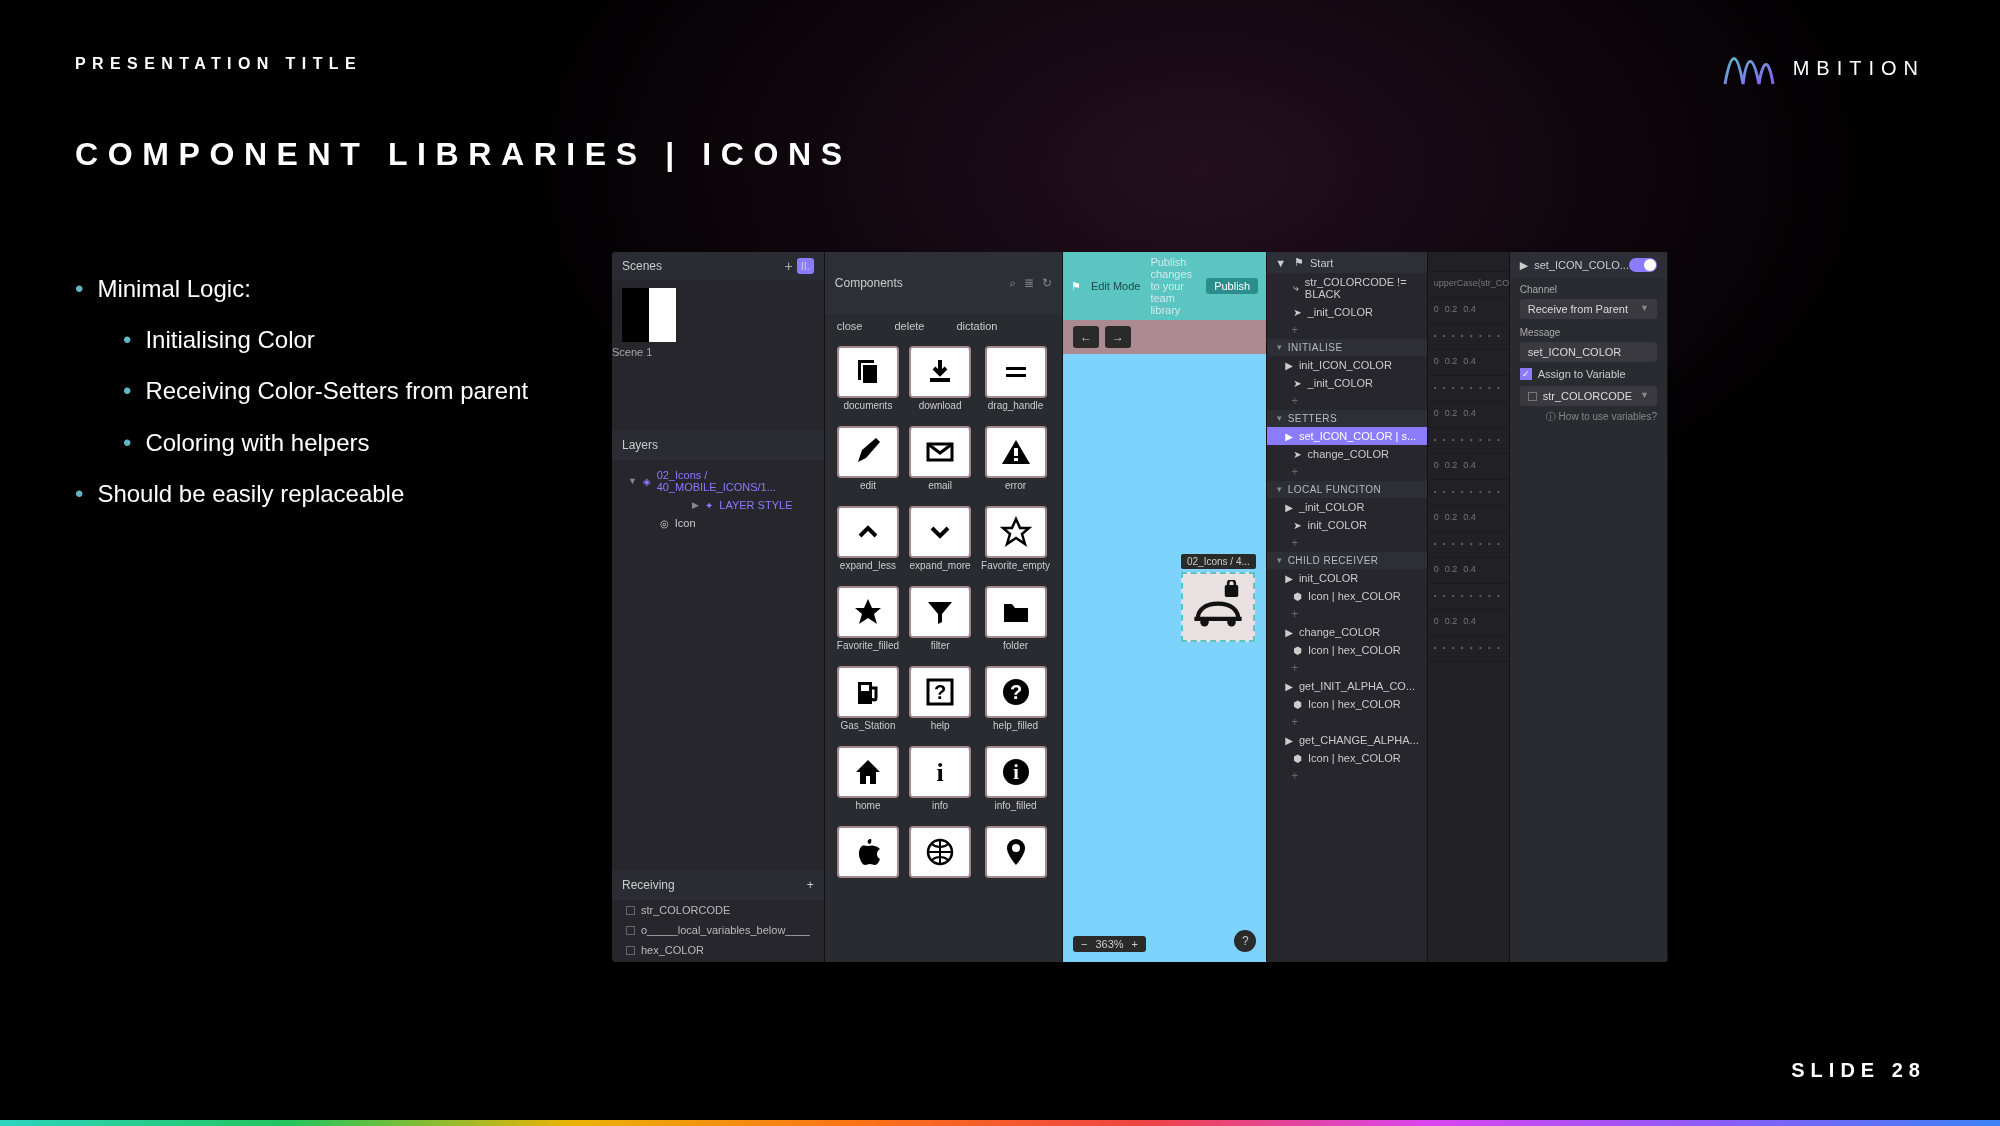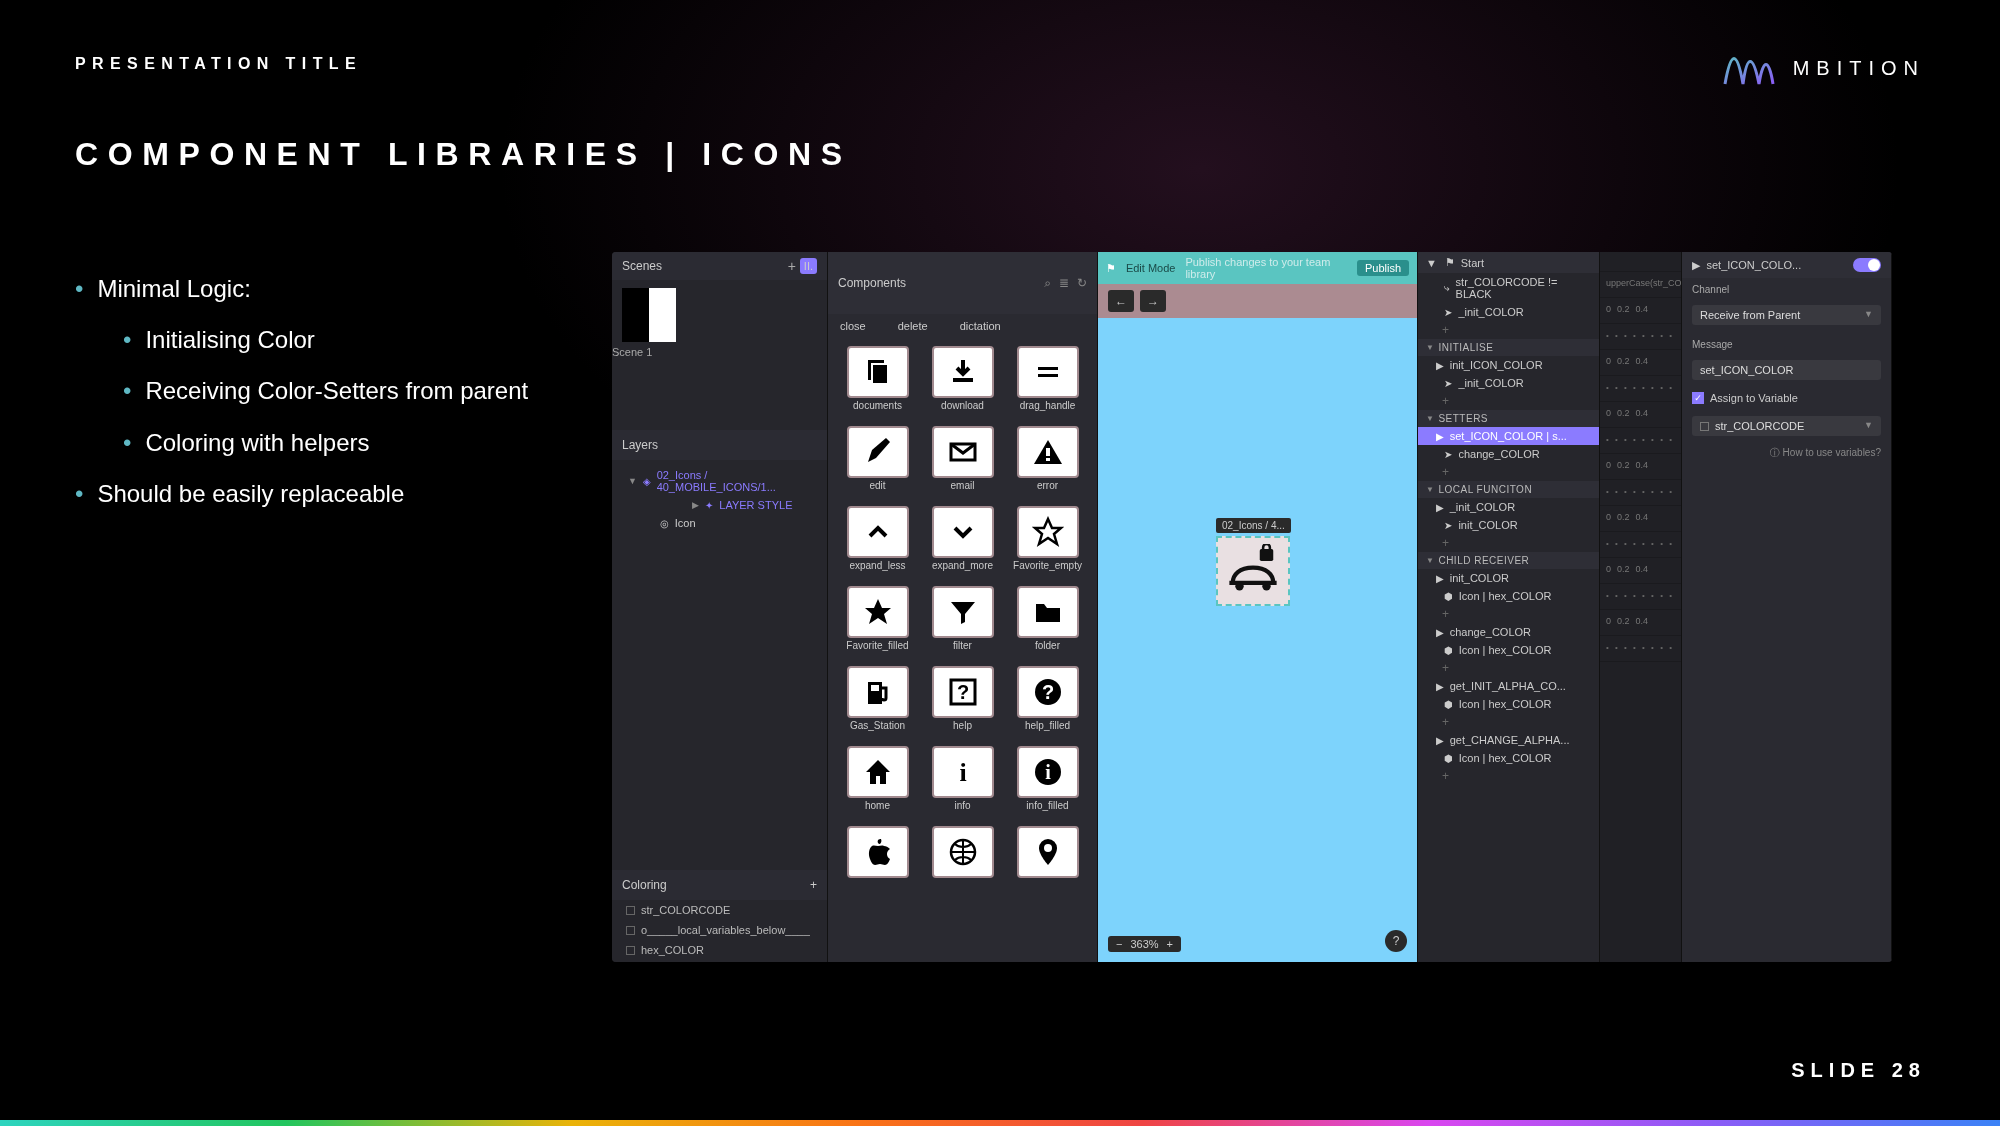--- a/index.html
+++ b/index.html
@@ -28,21 +28,21 @@
   .lvl2 > li::before { content: "•"; color: #5fb8c4; margin-right: 14px; font-size: 24px; }
   .lvl1 > li, .lvl2 > li { margin-bottom: 14px; text-indent: -28px; padding-left: 28px; }
 
   .slide-num { position: absolute; right: 74px; bottom: 44px; letter-spacing: 0.3em; font-size: 20px; font-weight: 700; margin-top: 24px; }
 
   
   .rainbow { position: absolute; left: 0; right: 0; bottom: 0; height: 6px;
     background: linear-gradient(90deg,#2dd4bf,#22c55e,#eab308,#f97316,#ef4444,#d946ef,#8b5cf6,#3b82f6); }
 
   
-  .shot { position: absolute; left: 612px; top: 252px; width: 1280px; height: 710px;
+  .shot { position: absolute; left: 612px; top: 252px; width: 1056px; height: 710px;
     background: #1f1f24; border-radius: 4px; display: flex; font-size: 12px; color: #ccc; overflow: hidden; }
   .shot .panel { border-right: 1px solid #111; display: flex; flex-direction: column; }
 
   
   .p-scenes { width: 216px; background: #26262c; }
   .p-scenes .hdr { display: flex; justify-content: space-between; align-items: center; padding: 6px 10px; background: #2b2b33; }
   .p-scenes .hdr .btns { display: flex; gap: 4px; align-items: center; }
   .p-scenes .hdr .plus { color: #aaa; font-size: 14px; cursor: pointer; }
   .p-scenes .hdr .badge { background: #8b7bff; padding: 2px 4px; border-radius: 3px; font-size: 11px; }
   .p-scenes .scene-thumb { width: 54px; height: 54px; background: linear-gradient(90deg,#000 0 50%,#fff 50%); margin: 8px 10px 4px; }
@@ -103,21 +103,21 @@
   .p-marks .mrow { height: 26px; padding: 6px 6px 0; border-bottom: 1px solid #1a1a1e; white-space: nowrap; overflow: hidden; }
   .p-marks .dots { color: #666; letter-spacing: 2px; font-size: 8px; }
   .p-marks .nums { display: flex; gap: 6px; }
 
   
   .p-insp { flex: 1; background: #2a2a31; font-size: 11px; }
   .p-insp .hdr { display: flex; justify-content: space-between; align-items: center; padding: 6px 10px; background: #2e2e36; }
   .p-insp .hdr .toggle { width: 28px; height: 14px; background: #8b7bff; border-radius: 8px; position: relative; }
   .p-insp .hdr .toggle::after { content: ""; position: absolute; right: 1px; top: 1px; width: 12px; height: 12px; background: #fff; border-radius: 50%; }
   .p-insp .lbl { padding: 6px 10px 2px; color: #aaa; font-size: 10px; }
-  .p-insp .field { margin: 8px 10px; background: #39393f; padding: 4px 8px; border-radius: 3px; display: flex; justify-content: space-between; align-items: flex-start; color: #ddd; }
+  .p-insp .field { margin: 2px 10px; background: #39393f; padding: 4px 8px; border-radius: 3px; display: flex; justify-content: space-between; align-items: flex-start; color: #ddd; }
   .p-insp .field .caret { color: #888; font-size: 9px; }
   .p-insp .chk { margin: 4px 10px; display: flex; align-items: center; gap: 6px; font-size: 11px; }
   .p-insp .chk .box { width: 12px; height: 12px; background: #8b7bff; display: flex; align-items: center; justify-content: center; font-size: 9px; color: #fff; }
   .p-insp .hint { text-align: right; padding: 2px 10px; font-size: 10px; color: #888; }
   .p-insp .hint::before { content: "ⓘ "; }
 </style>
 </head>
 <body>
 
 <div class="eyebrow">PRESENTATION TITLE</div>
@@ -178,21 +178,21 @@
           <span>LAYER STYLE</span>
         </div>
       <div class="row lvl3">
           <span class="picon">◎</span>
           <span>Icon</span>
         </div>
     </div>
 
     <div class="vars">
       <div class="vars-hdr">
-        <span>Coloring</span>
+        <span>Receiving</span>
         <span>+</span>
       </div>
       <div class="var-row">
           <span class="sq"></span>
           <span>str_COLORCODE</span>
         </div>
       <div class="var-row">
           <span class="sq"></span>
           <span>o_____local_variables_below____</span>
         </div>

